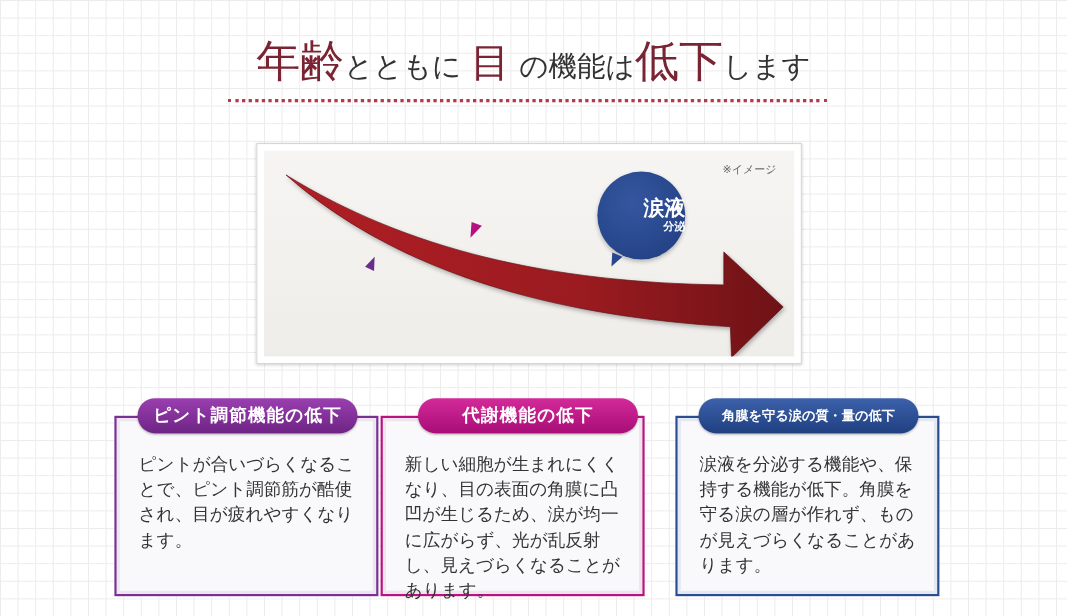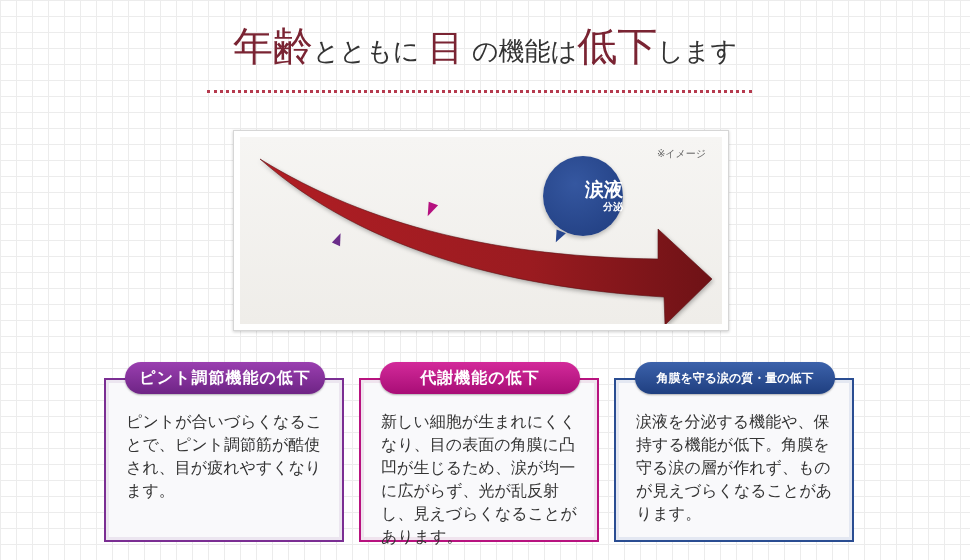--- a/index.html
+++ b/index.html
@@ -8,21 +8,21 @@
     background-color: #ffffff;
     background-image:
       linear-gradient(to right, #ececec 1px, transparent 1px),
       linear-gradient(to bottom, #ececec 1px, transparent 1px);
     background-size: 16px 16px;
     font-family: "DejaVu Sans", sans-serif;
     color: #333;
   }
   .title {
     position: absolute; left: 0; top: 28px; width: 970px; text-align: center;
-    font-family: "DejaVu Serif", serif; font-size: 26px; color: #333; line-height: 36px;
+    font-family: "DejaVu Serif", serif; font-size: 26px; color: #333; line-height: 56px;
     white-space: nowrap;
   }
   .title .big { font-size: 40px; color: #7a2433; }
   .title .mid { font-size: 36px; color: #7a2433; }
   .dots {
     position: absolute; left: 207px; top: 90px; width: 545px; height: 0;
     border-top: 3px dotted #b53a4e;
   }
   .panel {
     position: absolute; left: 233px; top: 130px; width: 494px; height: 199px;
@@ -92,21 +92,21 @@
     </div>
     <div class="tail" style="left:314px;top:94px;border-left:4px solid transparent;border-right:6px solid transparent;border-top:12px solid #27478f;transform:rotate(22deg);"></div>
   </div>
 </div>
 
 <div class="card" style="left:104px;border-color:#7b2e93;">
   <div class="card-body">ピントが合いづらくなることで、ピント調節筋が酷使され、目が疲れやすくなります。</div>
 </div>
 <div class="card-head" style="left:125px;width:200px;background:linear-gradient(#9a3fb0,#6e2485);">ピント調節機能の低下</div>
 
-<div class="card" style="left:359px;border-color:#b8137f;box-shadow: inset 0 0 0 3px #f0e4ee;">
+<div class="card" style="left:346px;border-color:#b8137f;box-shadow: inset 0 0 0 3px #f0e4ee;">
   <div class="card-body">新しい細胞が生まれにくくなり、目の表面の角膜に凸凹が生じるため、涙が均一に広がらず、光が乱反射し、見えづらくなることがあります。</div>
 </div>
 <div class="card-head" style="left:380px;width:200px;background:linear-gradient(#d32a9a,#a80d76);">代謝機能の低下</div>
 
 <div class="card" style="left:614px;border-color:#2a4d92;box-shadow: inset 0 0 0 3px #e4e8f2;">
   <div class="card-body">涙液を分泌する機能や、保持する機能が低下。角膜を守る涙の層が作れず、ものが見えづらくなることがあります。</div>
 </div>
 <div class="card-head" style="left:635px;width:200px;background:linear-gradient(#3c62ab,#1f3f80);font-size:12px;letter-spacing:0;">角膜を守る涙の質・量の低下</div>
 
 </body></html>

